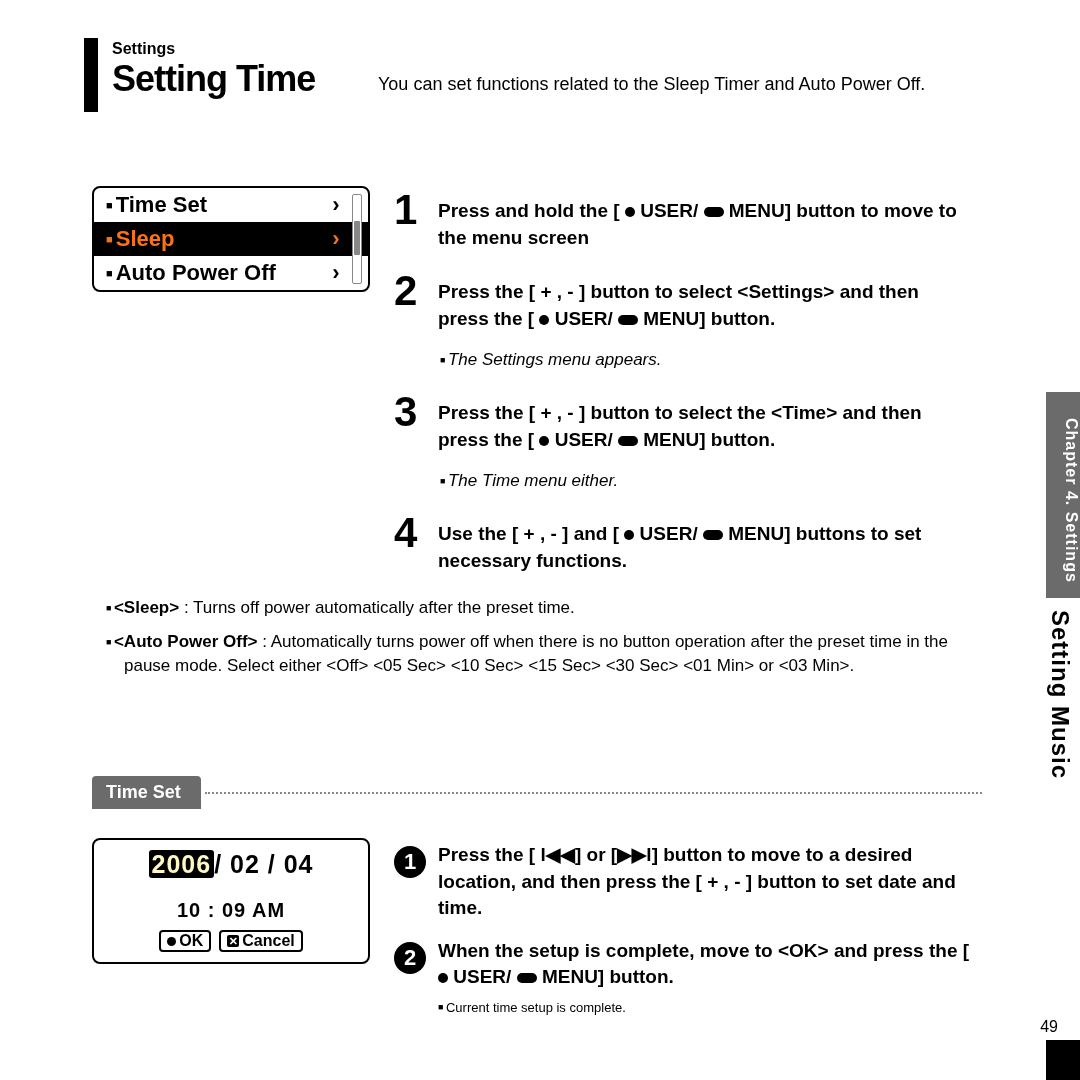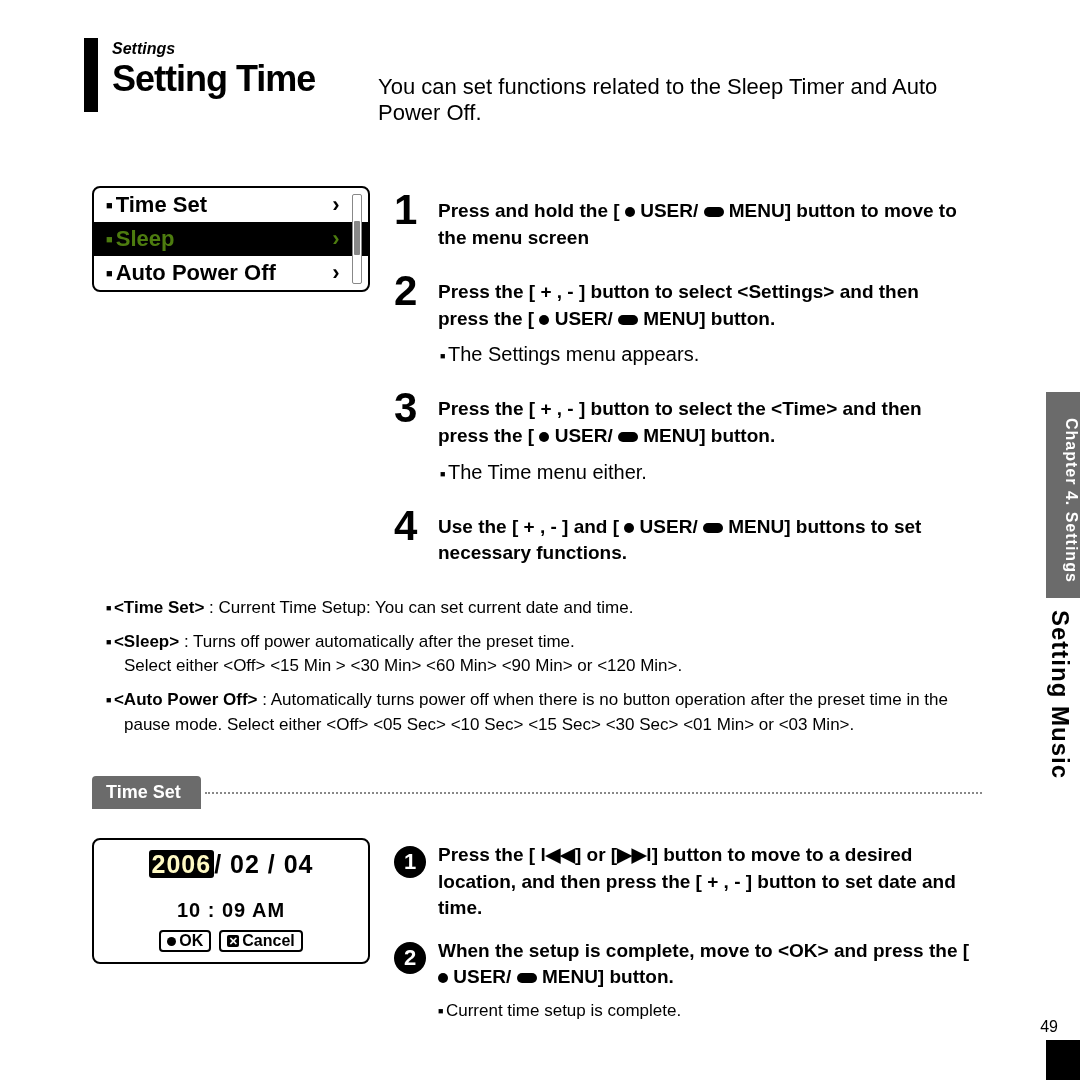--- a/index.html
+++ b/index.html
@@ -19,36 +19,35 @@
     width: 14px;
     height: 74px;
     background: #000;
   }
   .breadcrumb {
     position: absolute;
     left: 112px;
     top: 40px;
     font-size: 16px;
     font-weight: bold;
-    font-style: italic;
   }
   .title {
     position: absolute;
     left: 112px;
     top: 58px;
     font-size: 36px;
     font-weight: bold;
     letter-spacing: -1px;
     text-align: center;
   }
   .subtitle {
     position: absolute;
     left: 378px;
     top: 74px;
-    font-size: 22px;
+    font-size: 18px;
     width: 620px;
   }
   
   .device-menu {
     position: absolute;
     left: 92px;
     top: 186px;
     width: 278px;
     border: 2px solid #000;
     border-radius: 8px;
@@ -58,21 +57,21 @@
   }
   .device-menu .row {
     display: flex;
     align-items: center;
     justify-content: space-between;
     padding: 4px 10px 4px 12px;
     font-size: 22px;
   }
   .device-menu .row.sel {
     background: #000;
-    color: #4d7c0f;
+    color: #f97316;
   }
   .device-menu .lbl::before {
     content: "■ ";
     font-size: 11px;
     vertical-align: 3px;
   }
   .device-menu .arr {
     display: flex;
     align-items: center;
     gap: 2px;
@@ -116,23 +115,24 @@
     flex-shrink: 0;
   }
   .step .txt {
     font-size: 19px;
     font-weight: bold;
     line-height: 1.4;
     padding-top: 6px;
   }
   .step .sub {
     font-weight: normal;
-    font-size: 20px;
-    margin-top: 8px;
+    font-size: 17px;
+    margin-top: 16px;
     margin-left: 2px;
+    font-style: italic;
   }
   .step .sub::before {
     content: "■ ";
     font-size: 9px;
     vertical-align: 2px;
   }
   
   .defs {
     position: absolute;
     left: 106px;
@@ -246,21 +246,21 @@
     margin-right: 12px;
     margin-top: 4px;
   }
   .cstep .ctxt {
     font-size: 19px;
     font-weight: bold;
     line-height: 1.4;
   }
   .cstep .sub {
     font-weight: normal;
-    font-size: 17px;
+    font-size: 13px;
     margin-top: 8px;
   }
   .cstep .sub::before {
     content: "■ ";
     font-size: 9px;
     vertical-align: 2px;
   }
   
   .side-tab {
     position: absolute;
@@ -377,25 +377,21 @@
       <span>Use the [ + , - ] and [</span>
       <span class="ico-dot"></span> USER/
       <span class="ico-pill"></span>
       <span> MENU] buttons to set necessary functions.</span>
     </div>
   </div>
 </div>
 
 <div class="defs">
   <div class="d">
-    <b>&lt;Time Set&gt;</b><span> : Current Time Setup: You can set current date and time.</span>
-  </div>
-  <div class="d">
     <b>&lt;Sleep&gt;</b><span> : Turns off power automatically after the preset time.</span><br>
-    <span style="padding-left:0px">Select either &lt;Off&gt; &lt;15 Min &gt; &lt;30 Min&gt; &lt;60 Min&gt; &lt;90 Min&gt; or &lt;120 Min&gt;.</span>
   </div>
   <div class="d">
     <b>&lt;Auto Power Off&gt;</b><span> : Automatically turns power off when there is no button operation after the preset time in the pause mode. Select either &lt;Off&gt; &lt;05 Sec&gt; &lt;10 Sec&gt; &lt;15 Sec&gt; &lt;30 Sec&gt; &lt;01 Min&gt; or &lt;03 Min&gt;.</span>
   </div>
 </div>
 
 <div class="sec-header">
   <div class="tab">Time Set</div>
   <div class="dots"></div>
 </div>

